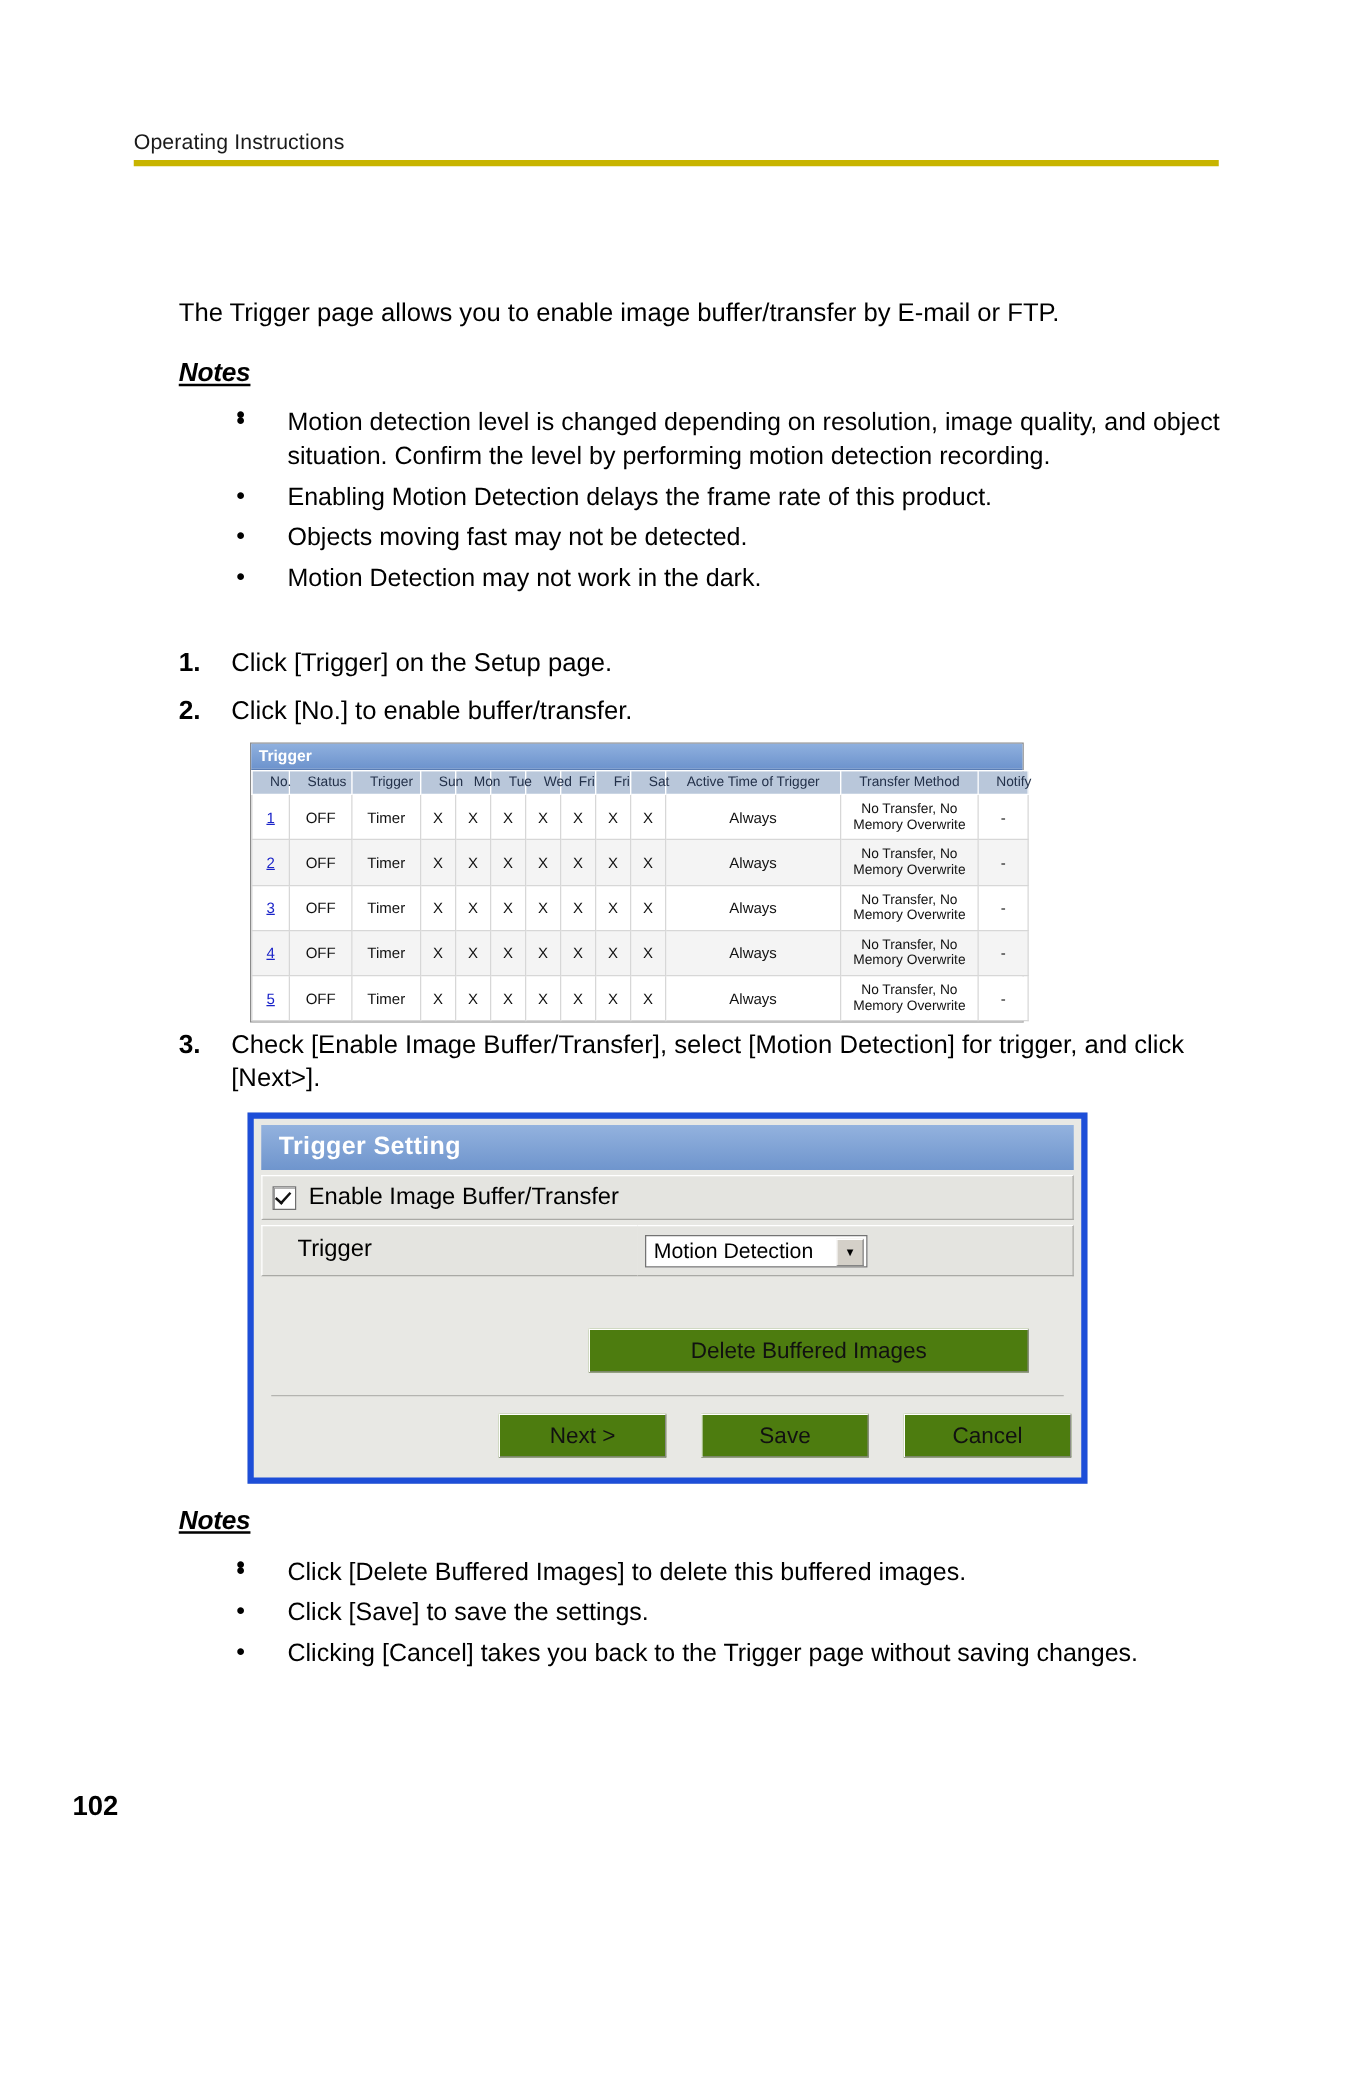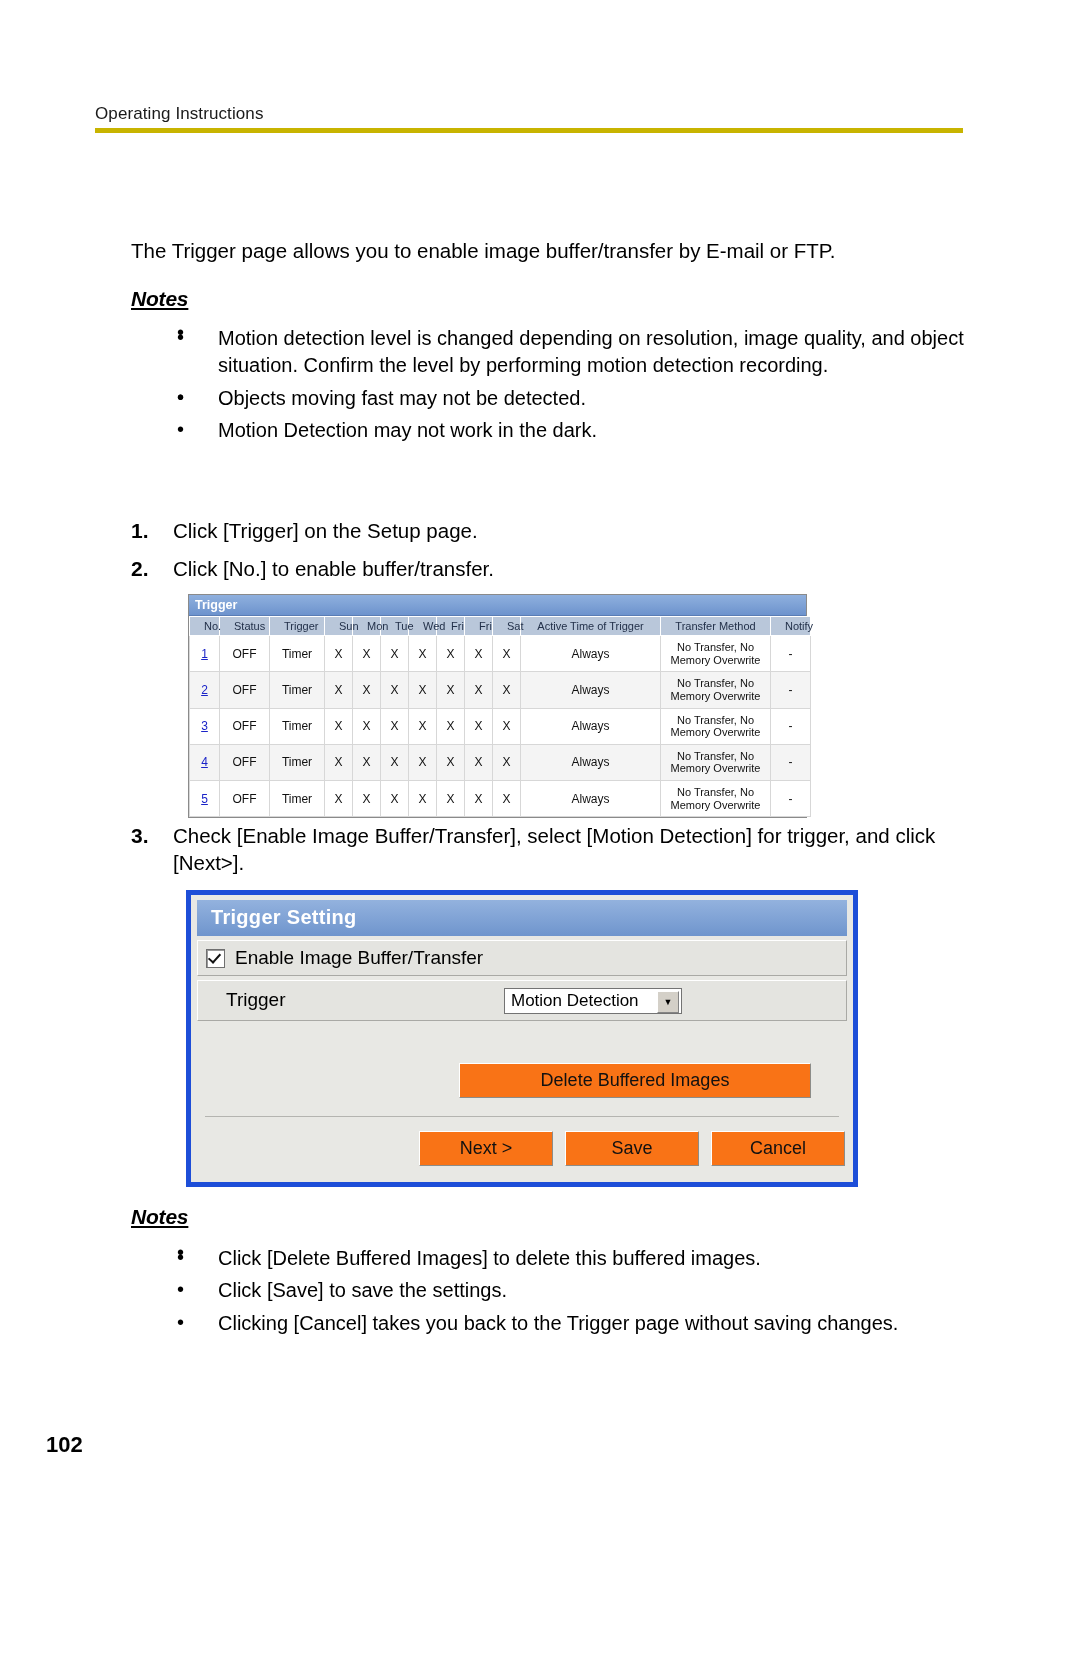--- a/index.html
+++ b/index.html
@@ -10,21 +10,21 @@
   body {
     width: 1080px;
     height: 1669px;
     font-family: "Liberation Sans", sans-serif;
     color: #000000;
     position: relative;
     overflow: hidden;
   }
   .page {
     position: absolute;
-    left: 0; top: 0;
+    left: 12px; top: 0;
     width: 1000px;
     height: 1669px;
   }
 
   
   .running-head {
     position: absolute;
     left: 95px;
     top: 104px;
     font-size: 17px;
@@ -278,41 +278,41 @@
     justify-content: center;
     font-size: 9px;
     color: #000;
   }
   .shot-setting .btnarea {
     padding: 42px 6px 0 6px;
     display: flex;
     justify-content: flex-end;
   }
   .btn {
-    background: #f97316;
+    background: #4d7c0f;
     border: 1px solid #8c8c88;
     border-top-color: #ffffff;
     border-left-color: #ffffff;
     font-size: 18px;
     padding: 6px 0;
     text-align: center;
     color: #111;
   }
   .btn-delete {
     width: 350px;
     margin-right: 36px;
   }
   .shot-setting .sep {
     margin: 18px 14px 0 14px;
     border-top: 1px solid #b4b4b0;
   }
   .shot-setting .footer {
     display: flex;
     justify-content: flex-end;
-    gap: 12px;
+    gap: 28px;
     padding: 14px 8px 16px 8px;
   }
   .btn-foot { width: 132px; }
 
   .pagenum {
     position: absolute;
     left: 46px;
     top: 1432px;
     font-size: 22px;
     font-weight: bold;
@@ -327,21 +327,21 @@
   <div class="head-rule"></div>
 
 
   <div class="intro">The Trigger page allows you to enable image buffer/transfer by E-mail or FTP.</div>
 
   <div class="notes-head" id="notes-head-1">Notes</div>
 
   <div class="bullet-list" id="notes-list-1">
     <div class="bullet-item"><span class="dot">•</span></div>
     <div class="bullet-item"><span class="dot">•</span><span>Motion detection level is changed depending on resolution, image quality, and object situation. Confirm the level by performing motion detection recording.</span></div>
-    <div class="bullet-item"><span class="dot">•</span></div>
+    <div class="bullet-item"><span class="dot">•</span><span>Enabling Motion Detection delays the frame rate of this product.</span></div>
     <div class="bullet-item"><span class="dot">•</span><span>Objects moving fast may not be detected.</span></div>
     <div class="bullet-item"><span class="dot">•</span><span>Motion Detection may not work in the dark.</span></div>
   </div>
 
   <div class="step" id="step-1">
     <span class="n">1.</span><span>Click [Trigger] on the Setup page.</span>
   </div>
   <div class="step" id="step-2">
     <span class="n">2.</span><span>Click [No.] to enable buffer/transfer.</span>
   </div>

